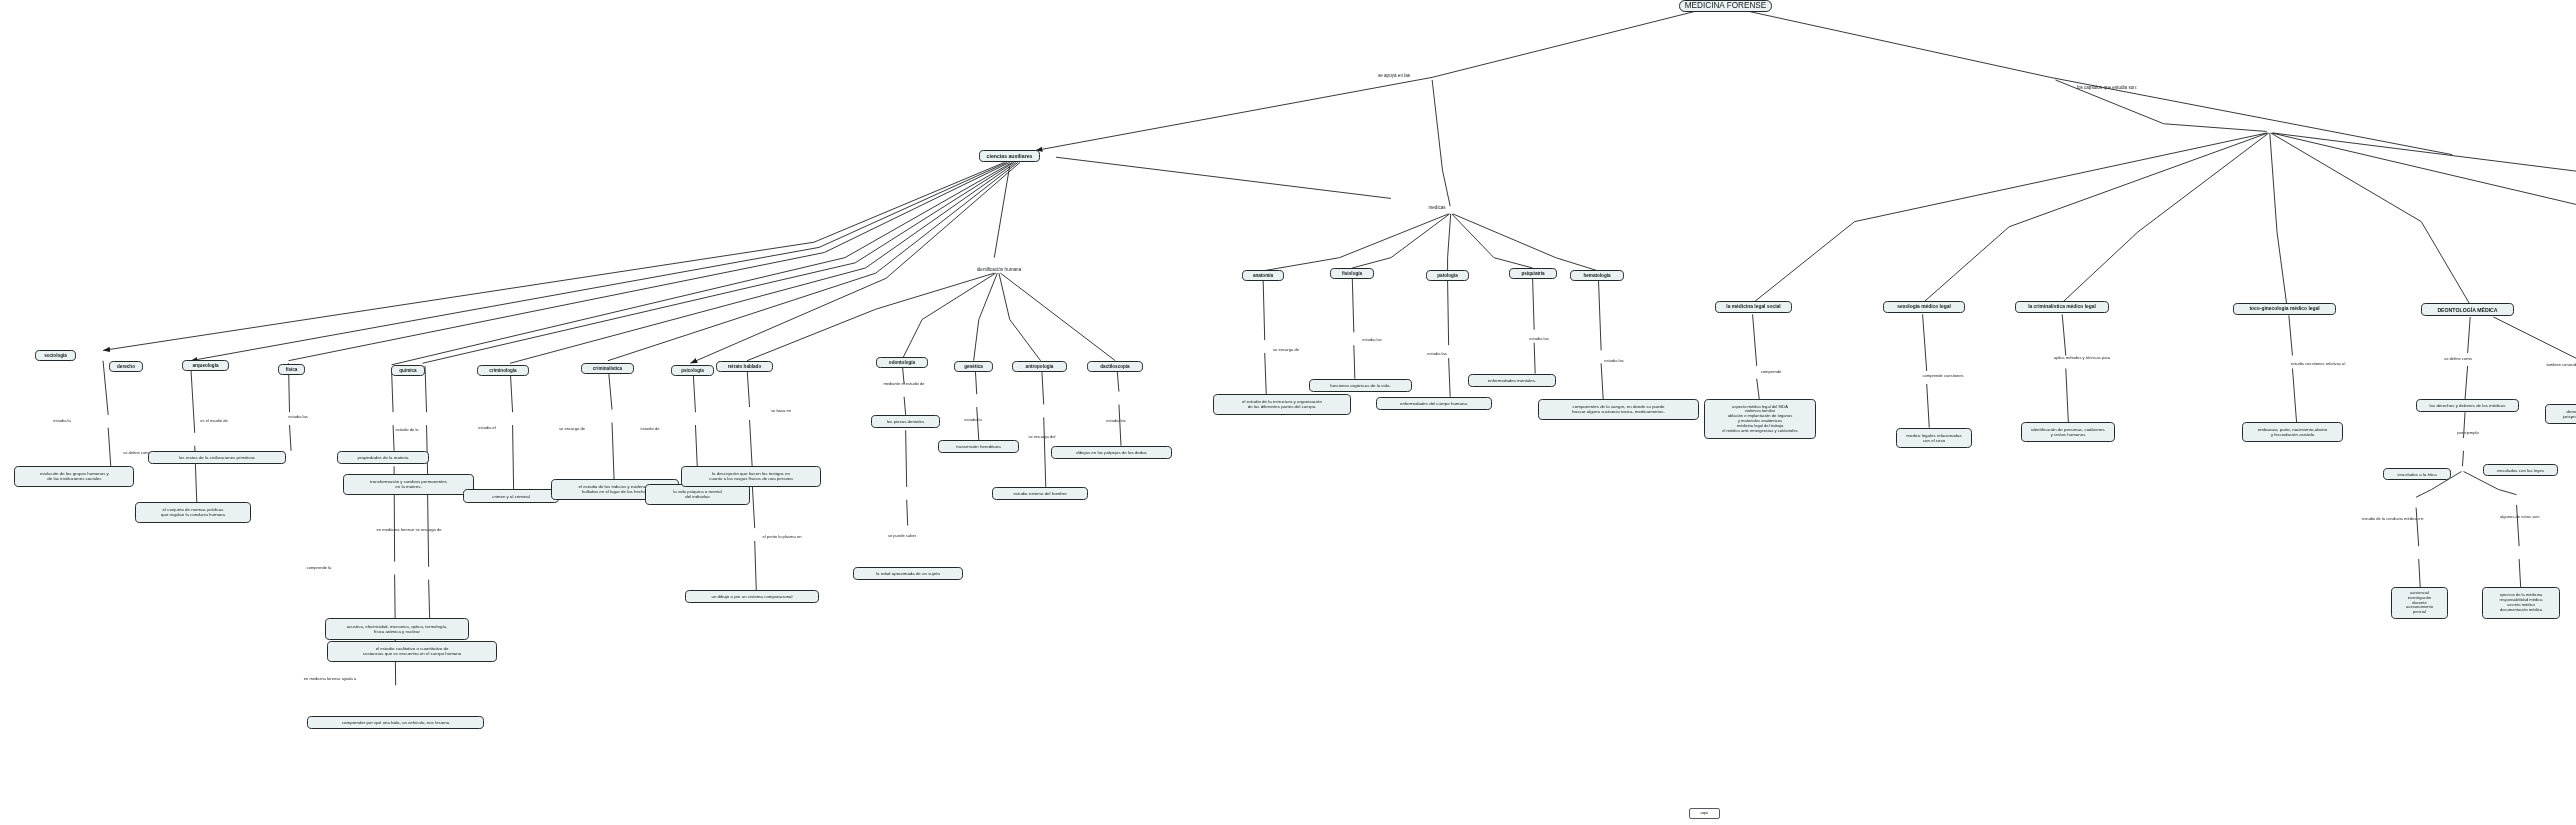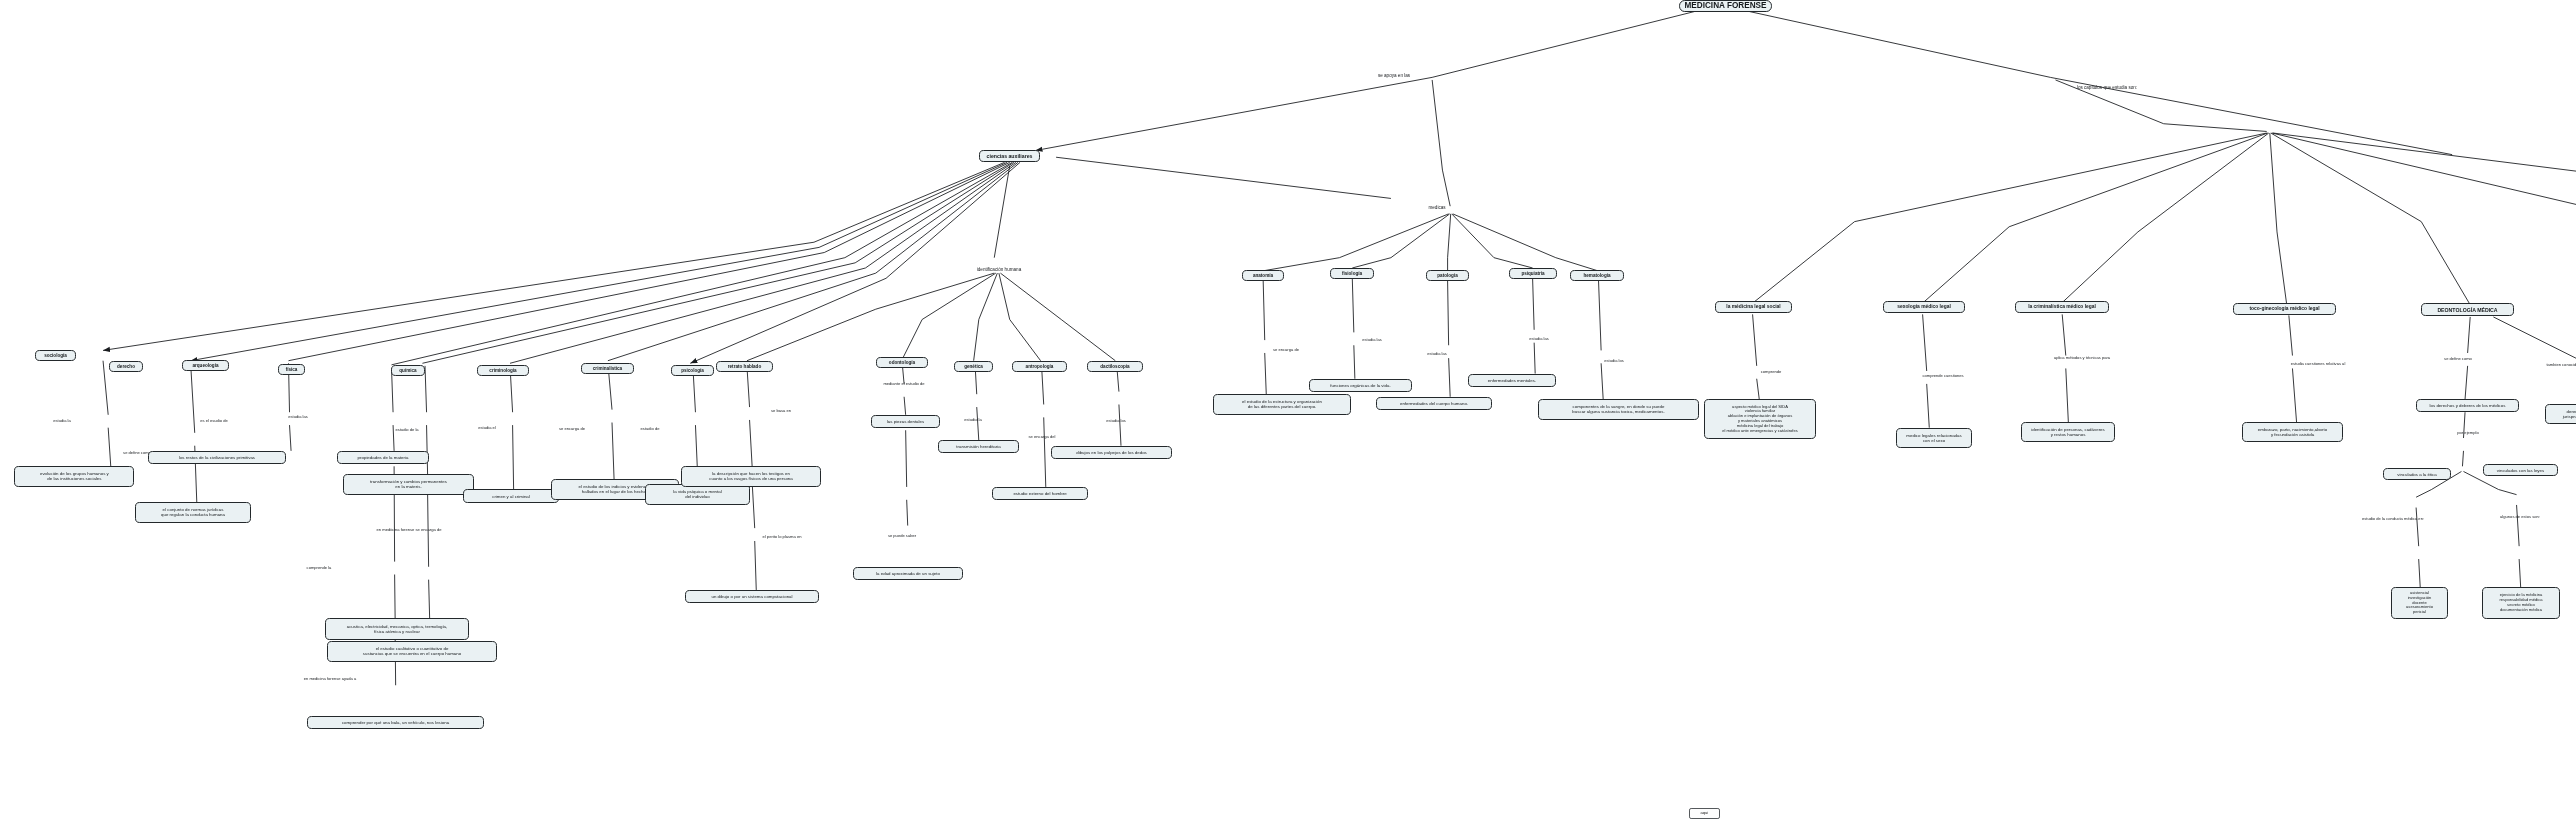--- a/index.html
+++ b/index.html
@@ -12,21 +12,21 @@
     background:#eaf1f3;
     border:0.7px solid #23282b;
     border-radius:4.6px;
     color:#15191c;
     text-align:center;
     line-height:1.18;
     padding:1.5px 3.1px;
     white-space:pre-line;
     display:flex;align-items:center;justify-content:center;
   }
-  .node.title{font-weight:bold;font-size:8.8px;border-width:0.9px;border-radius:5.7px;}
+  .node.title{font-weight:normal;font-size:8.8px;border-width:0.9px;border-radius:5.7px;}
   .node.head{font-weight:bold;}
   .lbl{
     position:absolute;
     color:#1a1d20;
     background:transparent;
     text-align:center;
     white-space:nowrap;
     line-height:1.1;
     transform:translate(-50%,-50%);
   }

